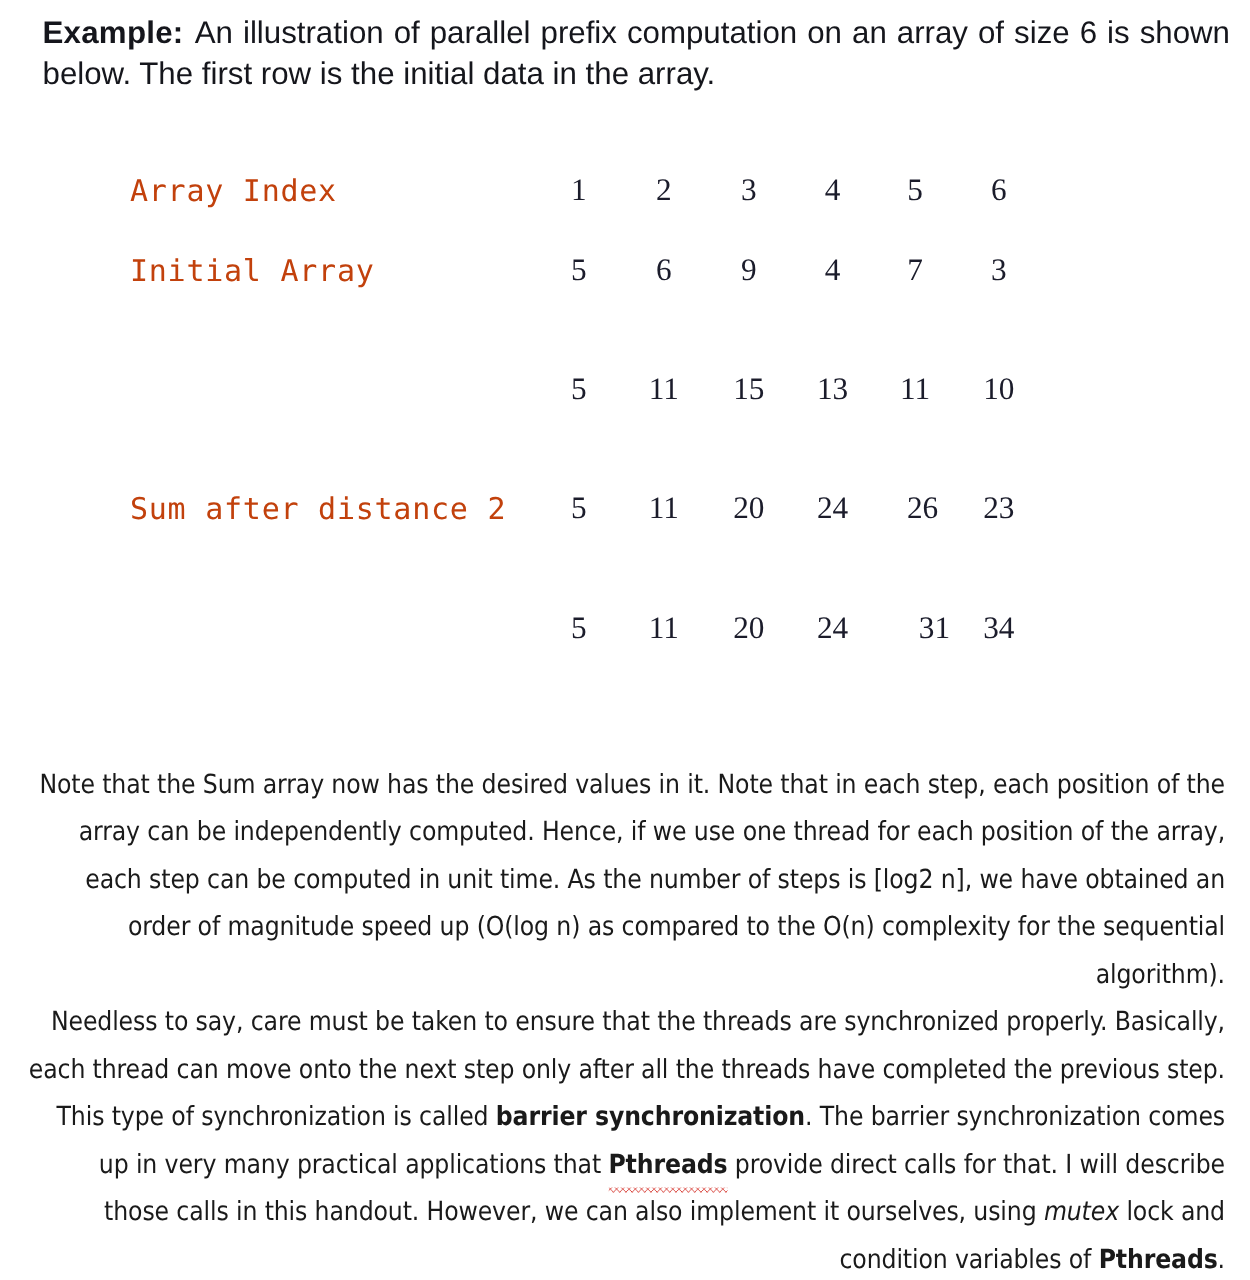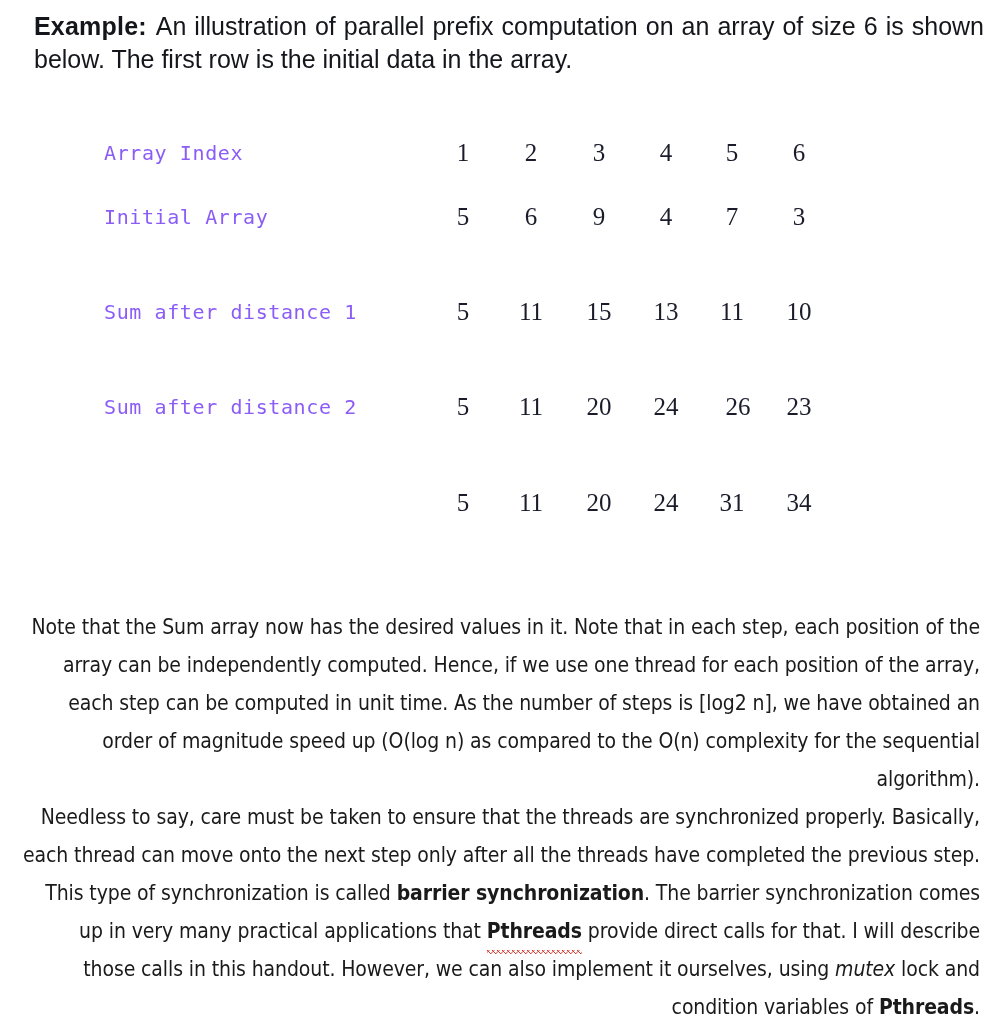--- a/index.html
+++ b/index.html
@@ -48,25 +48,25 @@
     position: absolute;
     left: 0;
     width: 1000px;
     height: 34px;
   }
   .row-label {
     position: absolute;
     left: 104px;
     top: 0;
     font-family: "DejaVu Sans Mono", "Liberation Mono", monospace;
-    font-size: 20px;
+    font-size: 24px;
     line-height: 34px;
     letter-spacing: 0.6px;
     white-space: pre;
-    color: #8b5cf6;
+    color: #c2410c;
   }
   .row-cells {
     position: absolute;
     left: 430px;
     top: 0;
     width: 410px;
     height: 34px;
   }
   .cell {
     position: absolute;
@@ -142,21 +142,20 @@
       <div class="row-cells">
         <div class="cell" style="left: 33px;">5</div>
         <div class="cell" style="left: 101px;">6</div>
         <div class="cell" style="left: 169px;">9</div>
         <div class="cell" style="left: 236px;">4</div>
         <div class="cell" style="left: 302px;">7</div>
         <div class="cell" style="left: 369px;">3</div>
       </div>
     </div>
     <div class="tbl-row" style="top: 169px;">
-      <div class="row-label">Sum after distance 1</div>
       <div class="row-cells">
         <div class="cell" style="left: 33px;">5</div>
         <div class="cell" style="left: 101px;">11</div>
         <div class="cell" style="left: 169px;">15</div>
         <div class="cell" style="left: 236px;">13</div>
         <div class="cell" style="left: 302px;">11</div>
         <div class="cell" style="left: 369px;">10</div>
       </div>
     </div>
     <div class="tbl-row" style="top: 264px;">
@@ -169,21 +168,21 @@
         <div class="cell" style="left: 308px;">26</div>
         <div class="cell" style="left: 369px;">23</div>
       </div>
     </div>
     <div class="tbl-row" style="top: 360px;">
       <div class="row-cells">
         <div class="cell" style="left: 33px;">5</div>
         <div class="cell" style="left: 101px;">11</div>
         <div class="cell" style="left: 169px;">20</div>
         <div class="cell" style="left: 236px;">24</div>
-        <div class="cell" style="left: 302px;">31</div>
+        <div class="cell" style="left: 302px; text-align: right;">31</div>
         <div class="cell" style="left: 369px;">34</div>
       </div>
     </div>
   </div>
 
 <div id="body-prose">
   <p class="p1"><span>Note that the Sum array now has the desired values in it. Note that in each step, each position of the array can be independently computed. Hence, if we use one thread for each position of the array, each step can be computed in unit time. As the number of steps is [log2 n], we have obtained an order of magnitude speed up (O(log n) as compared to the O(n) complexity for the sequential algorithm).</span></p>
   <p class="p2"><span>Needless to say, care must be taken to ensure that the threads are synchronized properly. Basically, each thread can move onto the next step only after all the threads have completed the previous step. This type of synchronization is called </span><span class="b">barrier synchronization</span><span>. The barrier synchronization comes up in very many practical applications that </span><span class="sq">Pthreads</span><span> provide direct calls for that. I will describe those calls in this handout. However, we can also implement it ourselves, using </span><span class="i">mutex</span><span> lock and condition variables of </span><span class="sq">Pthreads</span><span>.</span></p>
 </div>
 

